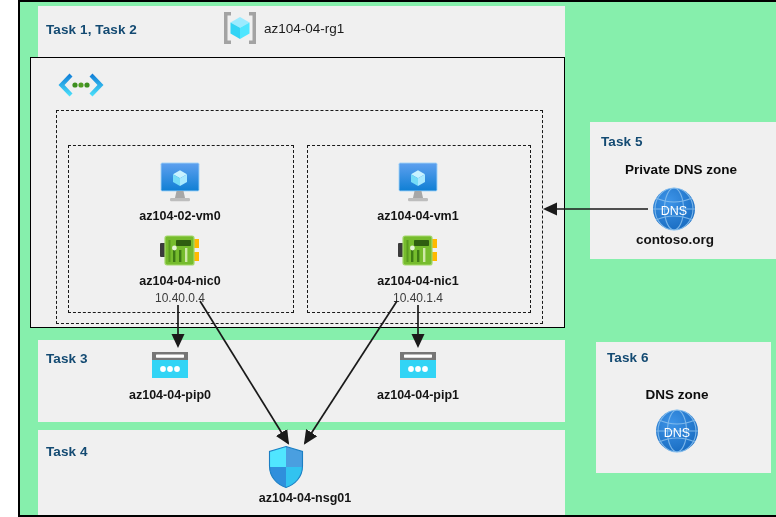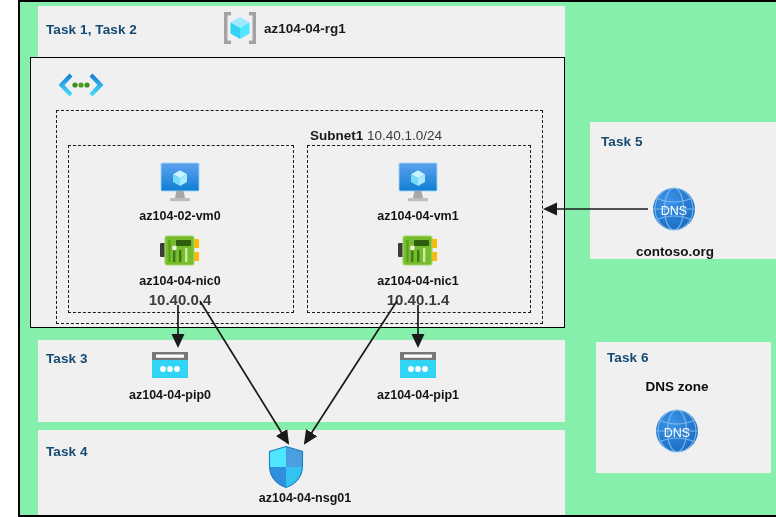--- a/index.html
+++ b/index.html
@@ -57,38 +57,38 @@
     box-sizing: border-box;
   }
 
   
   .hdr-line {
     position: absolute;
     white-space: nowrap;
     font-size: 13.5px;
     color: #1a1a1a;
   }
-  .hdr-line .b { font-weight: bold; }
+  .hdr-line .b { font-weight: normal; }
   .hdr-line .n { font-weight: normal; color: #3b3b3b; }
 
   .node-label {
     position: absolute;
     text-align: center;
     white-space: nowrap;
     font-size: 12.5px;
     font-weight: bold;
     color: #141414;
     transform: translateX(-50%);
   }
   .node-sub {
     position: absolute;
     text-align: left;
     white-space: nowrap;
-    font-size: 15px;
-    font-weight: bold;
+    font-size: 12px;
+    font-weight: normal;
     color: #3b3b3b;
     transform: translateX(-50%);
   }
   .zone-title {
     position: absolute;
     text-align: center;
     white-space: nowrap;
     font-size: 13.5px;
     font-weight: bold;
     color: #0d0d0d;
@@ -161,23 +161,20 @@
       <circle cx="17" cy="13" r="2.6" fill="#3d8f1f"></circle>
       <circle cx="23" cy="13" r="2.6" fill="#4f9c22"></circle>
       <circle cx="29" cy="13" r="2.6" fill="#3d8f1f"></circle>
     </svg>
   </div>
 
 
   <div class="subnet-box" style="left:36px; top:108px; width:487px; height:214px;"></div>
 
 
-  <div class="hdr-line" style="left:290px; top:126px;">
-    <span class="b">Subnet1</span><span>&nbsp;</span><span class="n">10.40.1.0/24</span>
-  </div>
 
   <div class="subnet-inner" style="left:48px; top:143px; width:226px; height:168px;"></div>
 
   <div class="subnet-inner" style="left:287px; top:143px; width:224px; height:168px;"></div>
 
   <div class="icon" style="left:160px; top:160px;">
     <svg width="48" height="42" viewBox="0 0 48 42">
       <defs>
         <linearGradient id="vmScreen0" x1="0" y1="0" x2="0" y2="1">
           <stop offset="0" stop-color="#5ea0ef"></stop>
@@ -300,45 +297,46 @@
         <rect x="0" y="22" width="19" height="22" fill="#2f8fdc"></rect>
         <rect x="19" y="22" width="19" height="22" fill="#32c3f0"></rect>
       </g>
       <path d="M19 1.5 L35.5 6.5 V21 C35.5 32 28 39.5 19 42.5 C10 39.5 2.5 32 2.5 21 V6.5 Z" fill="none" stroke="#1b7fc4" stroke-width="1.1"></path>
     </svg>
   </div>
   <div class="node-label" style="left:285px; top:489px;">az104-04-nsg01</div>
 
   <div class="panel" style="left:570px; top:120px; width:188px; height:137px;"></div>
   <div class="task-label" style="left:581px; top:132px;">Task 5</div>
+  <div class="zone-title" style="left:661px; top:160px;">Private DNS zone</div>
 
   <div class="icon" style="left:654px; top:184px;">
     <svg width="46" height="46" viewBox="0 0 46 46">
       <defs>
         <radialGradient id="dnsGlobe5" cx="0.38" cy="0.32" r="0.78">
           <stop offset="0" stop-color="#3d94e8"></stop>
           <stop offset="1" stop-color="#1669be"></stop>
         </radialGradient>
       </defs>
       <circle cx="23" cy="23" r="21" fill="url(#dnsGlobe5)"></circle>
       <g fill="none" stroke="#8cc2ef" stroke-width="1.1" opacity="0.85">
         <ellipse cx="23" cy="23" rx="9.5" ry="21"></ellipse>
         <ellipse cx="23" cy="23" rx="19" ry="21"></ellipse>
         <line x1="2" y1="23" x2="44" y2="23"></line>
         <path d="M5 12 Q23 20 41 12"></path>
         <path d="M5 34 Q23 26 41 34"></path>
       </g>
       <text x="23" y="28.5" text-anchor="middle" font-family="'Liberation Sans', sans-serif" font-size="12.5" fill="#ffffff">DNS</text>
     </svg>
   </div>
-  <div class="node-label" style="left:655px; top:242px; font-size:13.5px;">contoso.org</div>
+  <div class="node-label" style="left:655px; top:230px; font-size:13.5px;">contoso.org</div>
 
   <div class="panel" style="left:576px; top:340px; width:175px; height:131px;"></div>
   <div class="task-label" style="left:587px; top:348px;">Task 6</div>
-  <div class="zone-title" style="left:657px; top:377px;">DNS zone</div>
+  <div class="zone-title" style="left:657px; top:385px;">DNS zone</div>
 
   <div class="icon" style="left:657px; top:406px;">
     <svg width="46" height="46" viewBox="0 0 46 46">
       <defs>
         <radialGradient id="dnsGlobe6" cx="0.38" cy="0.32" r="0.78">
           <stop offset="0" stop-color="#3d94e8"></stop>
           <stop offset="1" stop-color="#1669be"></stop>
         </radialGradient>
       </defs>
       <circle cx="23" cy="23" r="21" fill="url(#dnsGlobe6)"></circle>

